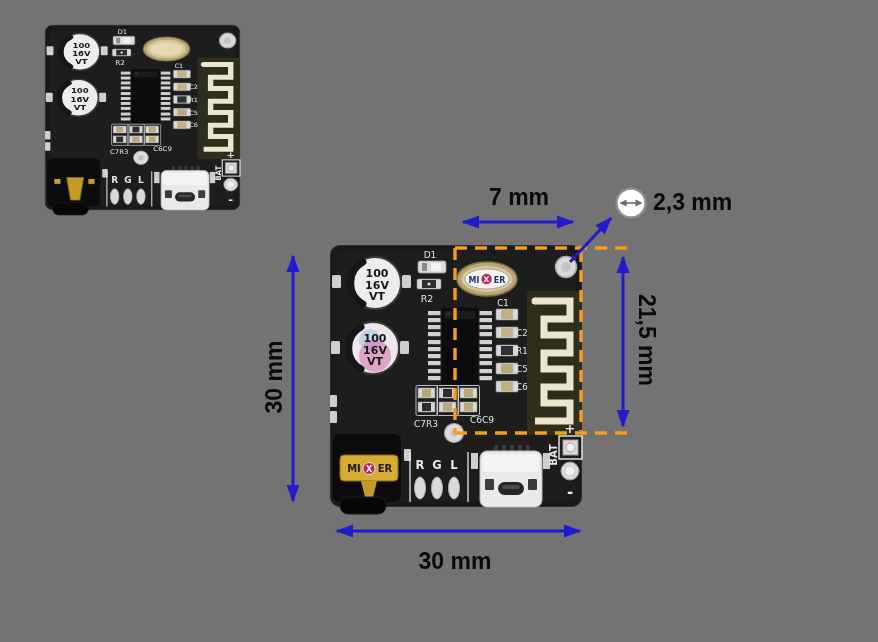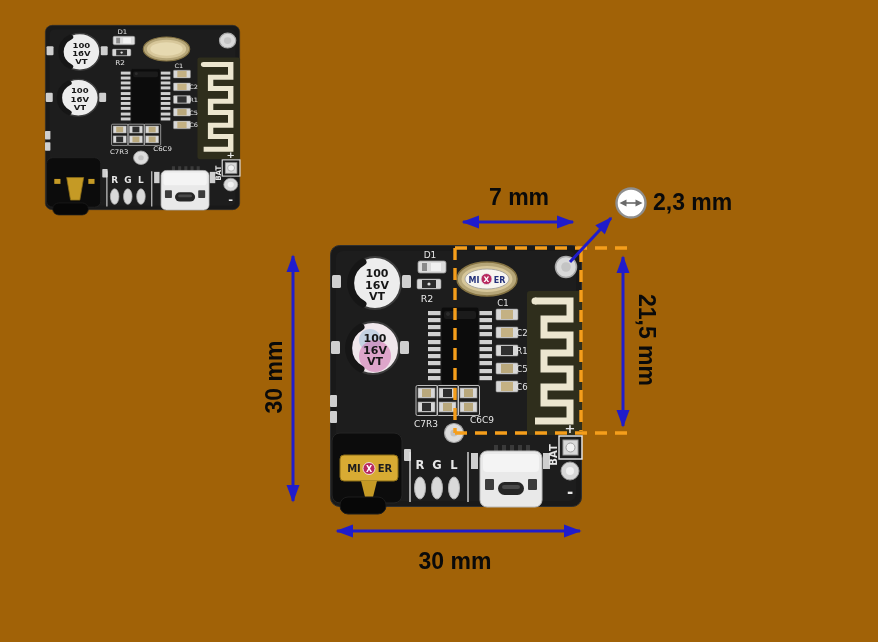--- a/index.html
+++ b/index.html
@@ -1,16 +1,16 @@
 <!DOCTYPE html>
 <html><head>
 <meta charset="utf-8">
 <style>
   html,body{margin:0;padding:0;background:#ffffff;}
-  .stage{position:relative;width:878px;height:642px;background:#a16207;overflow:hidden;
+  .stage{position:relative;width:878px;height:642px;background:#737373;overflow:hidden;
          font-family:"Liberation Sans",sans-serif;}
   .photo{position:absolute;}
   .photo svg{overflow:visible;display:block;}
   .overlay{position:absolute;left:0;top:0;pointer-events:none;}
   .dim{position:absolute;font-family:"Liberation Sans",sans-serif;font-weight:bold;
        font-size:23px;color:#0a0a0a;text-align:center;white-space:nowrap;line-height:26px;}
   .silk{font-family:"DejaVu Sans",sans-serif;fill:#e6e6e6;}
   .captxt{font-family:"DejaVu Sans",sans-serif;font-weight:bold;fill:#161616;}
 </style>
 </head>

